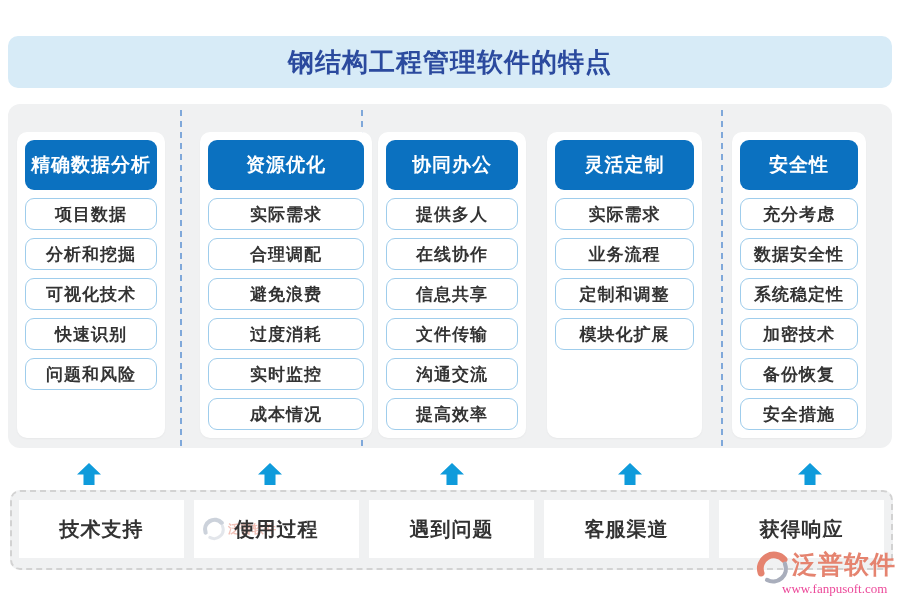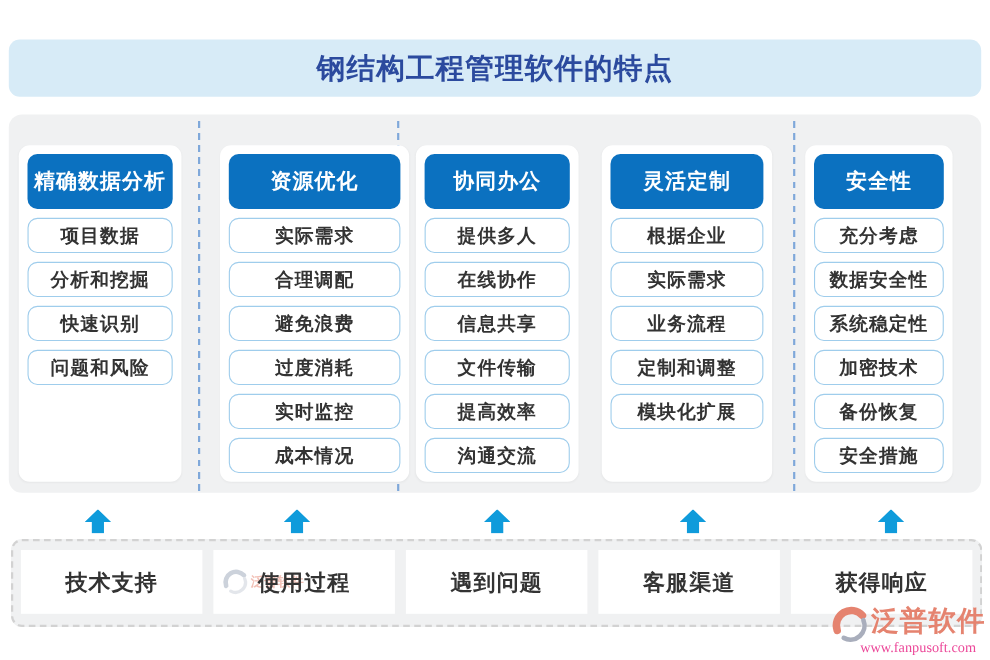--- a/index.html
+++ b/index.html
@@ -79,47 +79,47 @@
   <div class="main-panel"></div>
 
   <div class="divider" style="left:180px;"></div>
   <div class="divider" style="left:361px;"></div>
   <div class="divider" style="left:721px;"></div>
 
   <div class="card" style="left:17px;width:148px;">
     <div class="card-header">精确数据分析</div>
     <div class="pill">项目数据</div>
     <div class="pill">分析和挖掘</div>
+    <div class="pill">可视化技术</div>
     <div class="pill">快速识别</div>
     <div class="pill">问题和风险</div>
   </div>
 
   <div class="card" style="left:200px;width:172px;">
     <div class="card-header">资源优化</div>
     <div class="pill">实际需求</div>
     <div class="pill">合理调配</div>
     <div class="pill">避免浪费</div>
     <div class="pill">过度消耗</div>
     <div class="pill">实时监控</div>
     <div class="pill">成本情况</div>
   </div>
 
   <div class="card" style="left:378px;width:148px;">
     <div class="card-header">协同办公</div>
     <div class="pill">提供多人</div>
     <div class="pill">在线协作</div>
     <div class="pill">信息共享</div>
     <div class="pill">文件传输</div>
+    <div class="pill">沟通交流</div>
     <div class="pill">提高效率</div>
-    <div class="pill">沟通交流</div>
   </div>
 
   <div class="card" style="left:547px;width:155px;">
     <div class="card-header">灵活定制</div>
-    <div class="pill">根据企业</div>
     <div class="pill">实际需求</div>
     <div class="pill">业务流程</div>
     <div class="pill">定制和调整</div>
     <div class="pill">模块化扩展</div>
   </div>
 
   <div class="card" style="left:732px;width:134px;">
     <div class="card-header">安全性</div>
     <div class="pill">充分考虑</div>
     <div class="pill">数据安全性</div>

